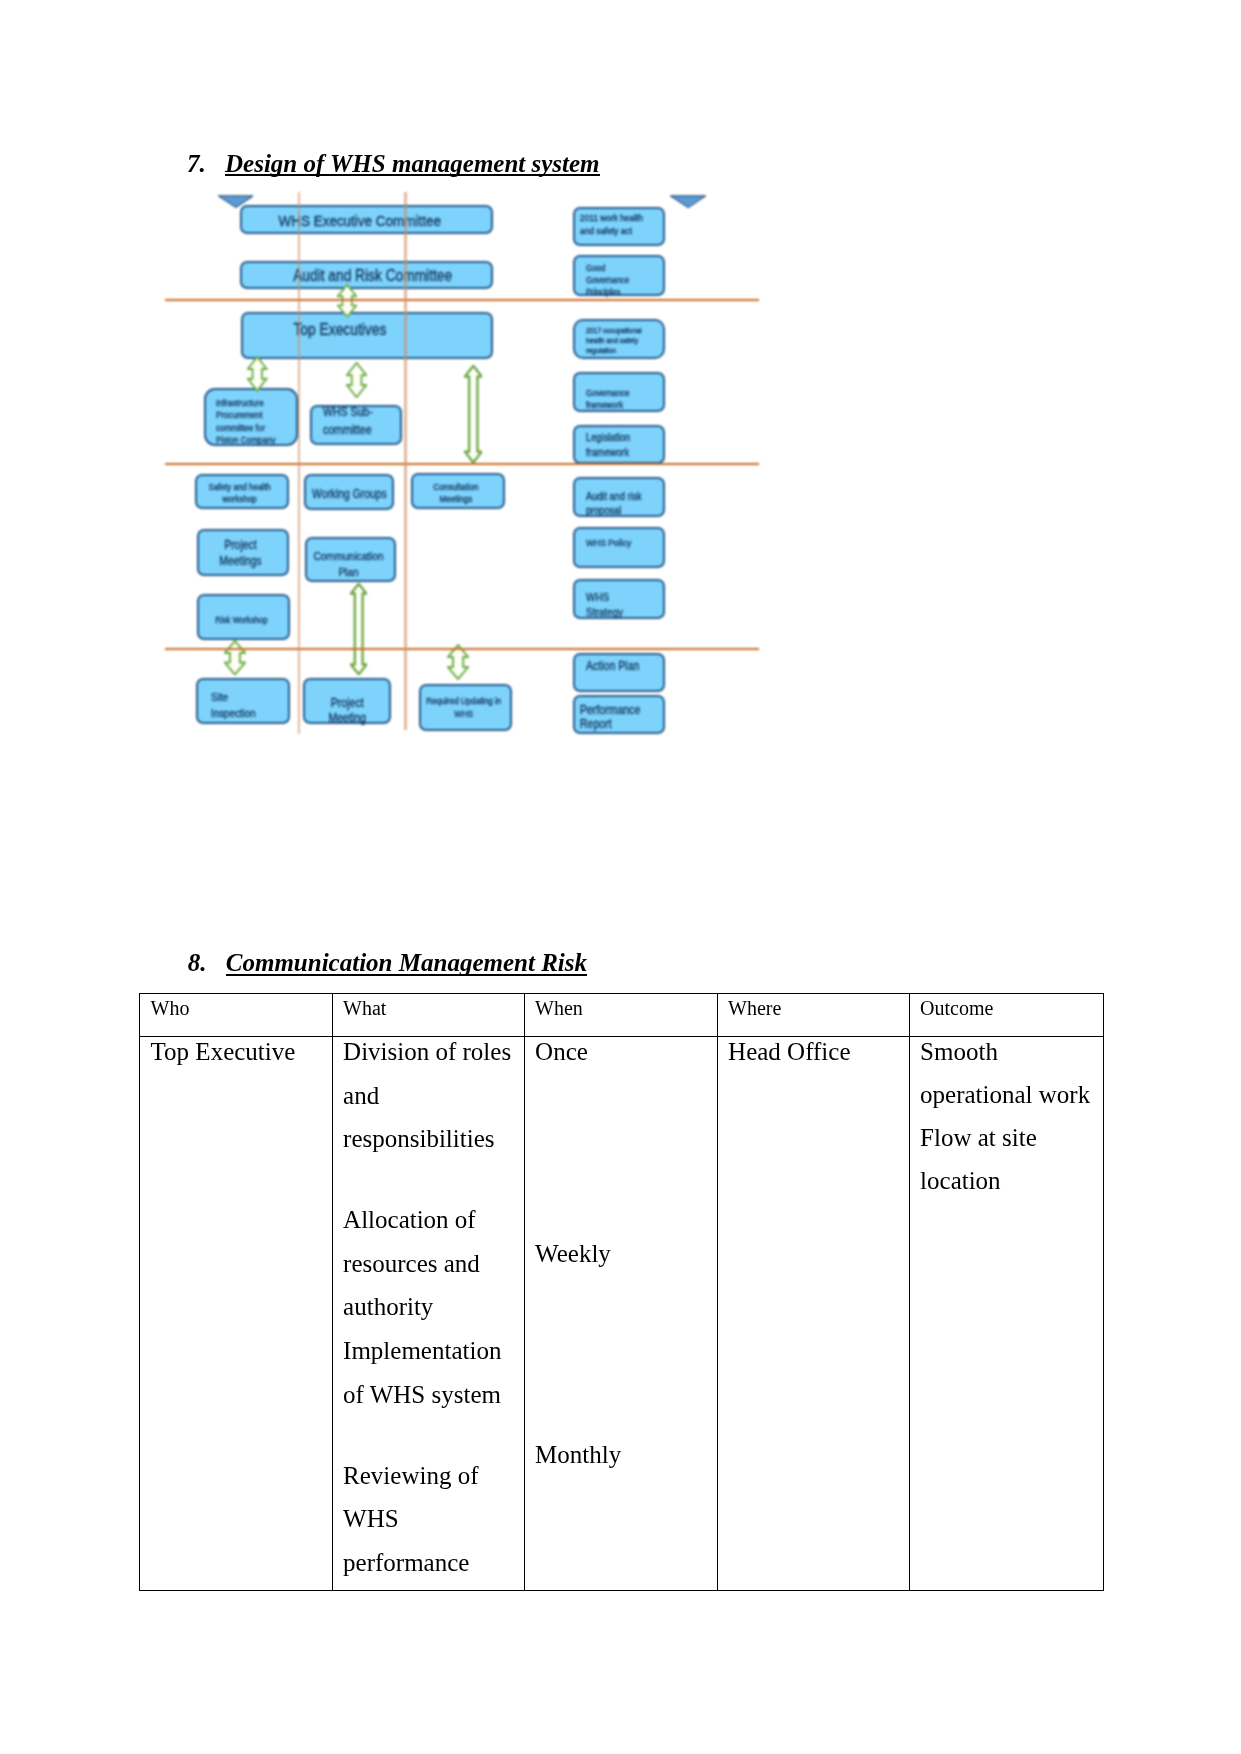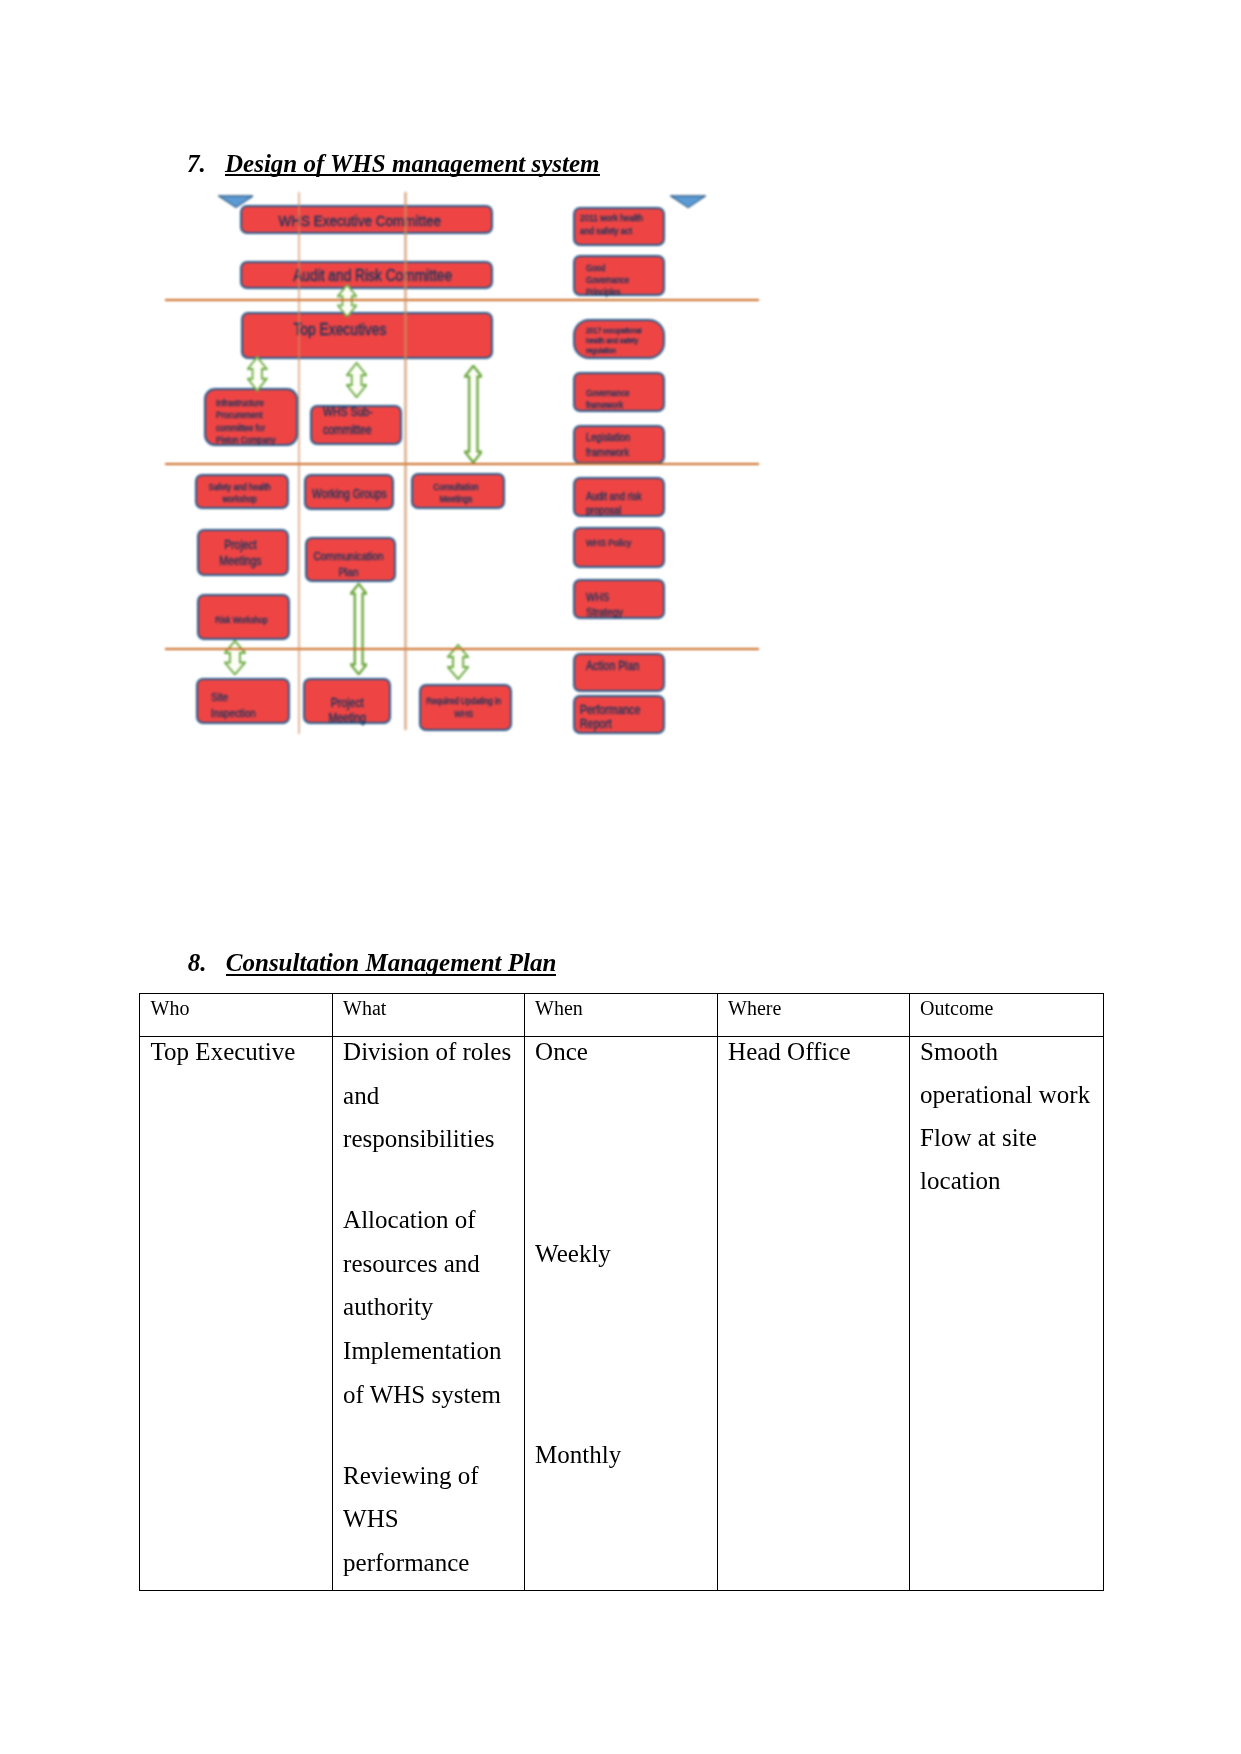--- a/index.html
+++ b/index.html
@@ -12,21 +12,21 @@
            font-style:italic;font-size:25px;line-height:25px;white-space:nowrap;}
   .heading .num{position:absolute;left:0;top:0;}
   .heading .txt{position:absolute;left:38px;top:0;border-bottom:2px solid #000;}
 
   
   #diagram{position:absolute;left:0;top:0;width:1241px;height:900px;
            filter:blur(0.9px);}
   .hline{position:absolute;height:2.1px;background:#cc6a22;z-index:5;}
   .vline{position:absolute;width:2.5px;background:rgba(207,142,95,0.62);z-index:5;}
   .tri{position:absolute;}
-  .bx{position:absolute;background:#ef4444;border:2px solid #265c8c;
+  .bx{position:absolute;background:#7dd3fc;border:2px solid #265c8c;
       box-sizing:border-box;color:#14365e;font-family:"Liberation Sans",sans-serif;
       -webkit-text-stroke:0.35px #14365e;}
   .tx{position:absolute;}
   .tx span{display:block;}
   .arw{position:absolute;}
 
   
   #tbl{position:absolute;border-collapse:collapse;table-layout:fixed;}
   #tbl td{border:1.4px solid #000;vertical-align:top;padding:0;}
   .cellpad{padding-left:10.6px;padding-right:6px;position:relative;top:-6.9px;}
@@ -149,21 +149,21 @@
     <span>and safety act</span>
     </div>
       </div>
     <div class="bx" style="left:572.6px;top:254.5px;width:92.8px;height:41.0px;border-radius:7px;">
     <div class="tx" style="left:11.39px;top:5.15px;text-align:left;font-size:9.14px;line-height:12.0px;white-space:nowrap;transform-origin:left top;transform:scaleX(0.87);">
     <span>Good</span>
     <span>Governance</span>
     <span>Principles</span>
     </div>
       </div>
-    <div class="bx" style="left:572.6px;top:319.4px;width:92.8px;height:39.8px;border-radius:16px;">
+    <div class="bx" style="left:572.6px;top:319.4px;width:92.8px;height:39.8px;border-radius:10px;">
     <div class="tx" style="left:11.00px;top:4.84px;text-align:left;font-size:7.87px;line-height:9.9px;white-space:nowrap;transform-origin:left top;transform:scaleX(0.87);">
     <span>2017 occupational</span>
     <span>health and safety</span>
     <span>regulation</span>
     </div>
       </div>
     <div class="bx" style="left:572.6px;top:372.3px;width:92.8px;height:39.3px;border-radius:7px;">
     <div class="tx" style="left:11.00px;top:12.52px;text-align:left;font-size:9.17px;line-height:12.4px;white-space:nowrap;transform-origin:left top;transform:scaleX(0.87);">
     <span>Governance</span>
     <span>framework</span>
@@ -222,21 +222,21 @@
     <svg class="arw" style="left:224.1px;top:639.7px;" width="21.9" height="35.5" viewBox="0 0 100 165" preserveAspectRatio="none">
         <path d="M50 4 L96 60 L73 60 L73 105 L96 105 L50 161 L4 105 L27 105 L27 60 L4 60 Z" fill="#FDFFF7" stroke="#6FAC46" stroke-width="9"></path>
       </svg>
     <svg class="arw" style="left:446.7px;top:643.7px;" width="22.2" height="36" viewBox="0 0 100 165" preserveAspectRatio="none">
         <path d="M50 4 L96 60 L73 60 L73 105 L96 105 L50 161 L4 105 L27 105 L27 60 L4 60 Z" fill="#FDFFF7" stroke="#6FAC46" stroke-width="9"></path>
       </svg>
   </div>
 
   <div class="heading" style="left:187.8px;top:949.8px;">
     <span class="num">8.</span>
-    <span class="txt" style="height:24.2px;">Consultation Management Plan</span>
+    <span class="txt" style="height:24.2px;">Communication Management Risk</span>
   </div>
 
   <table id="tbl" style="left:139px;top:993px;width:964.3px;">
     <colgroup>
         <col style="width:192.5px">
         <col style="width:192px">
         <col style="width:193px">
         <col style="width:192px">
         <col style="width:194.5px">
       </colgroup>

